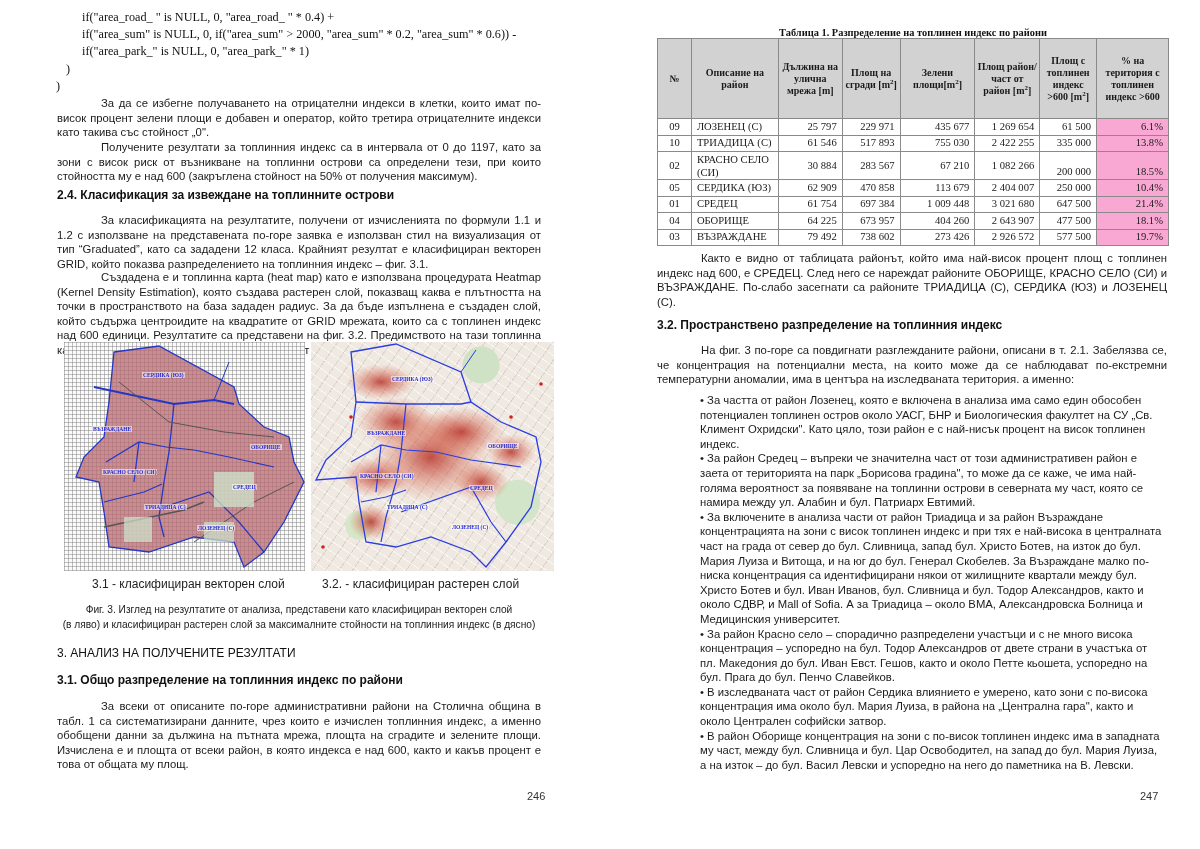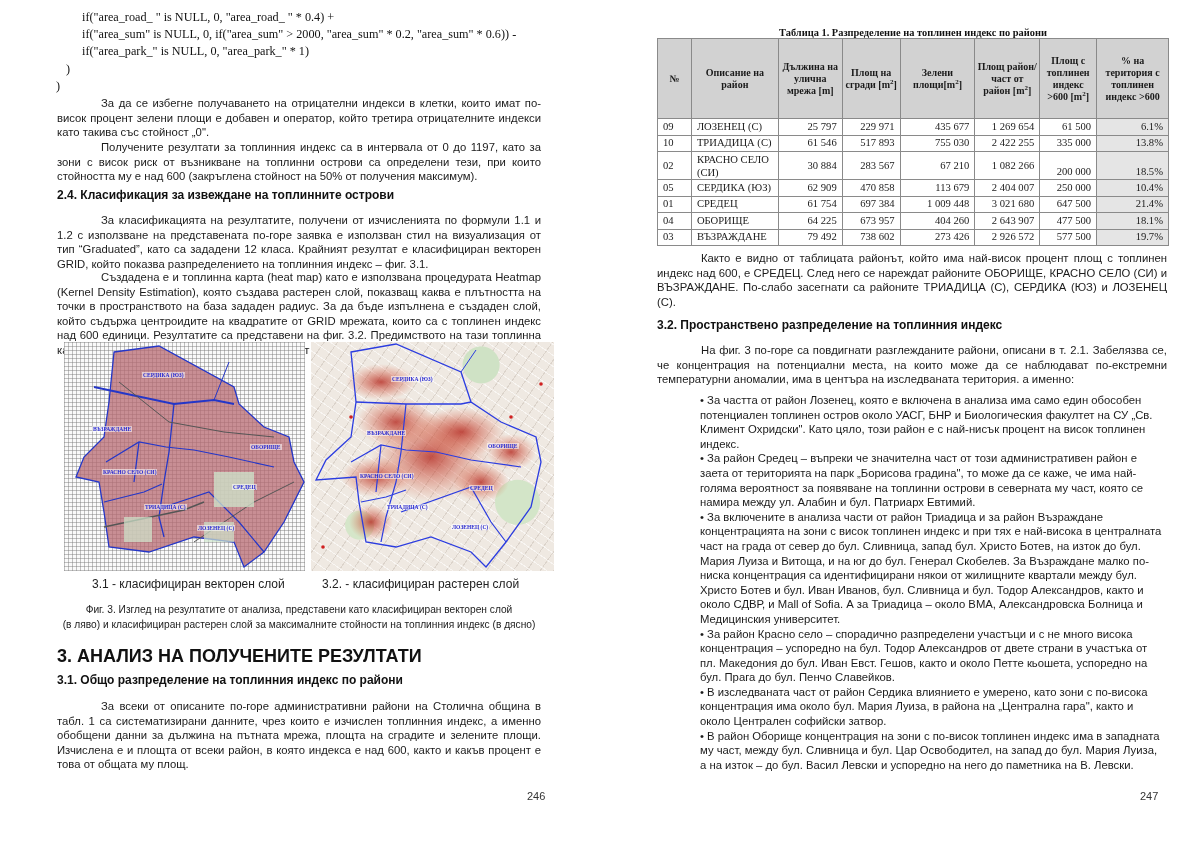--- a/index.html
+++ b/index.html
@@ -5,21 +5,21 @@
   * { box-sizing: border-box; margin: 0; padding: 0; }
   html, body { width: 1200px; height: 849px; background: #ffffff; overflow: hidden; }
   body { position: relative; font-family: "Liberation Sans", sans-serif; color: #1a1a1a; }
   .page { position: absolute; top: 0; height: 849px; background: #fff; }
   .page-left { left: 0; width: 600px; }
   .page-right { left: 600px; width: 600px; }
   .abs { position: absolute; }
   .code { font-family: "Liberation Serif", serif; font-size: 12.2px; line-height: 14.5px; color: #111; white-space: pre; }
   .p { font-size: 11.3px; line-height: 14.6px; text-align: justify; color: #1b1b1b; }
   .h2 { font-weight: bold; font-size: 12px; color: #111; }
-  .h1 { font-weight: bold; font-size: 18px; color: #111; }
+  .h1 { font-weight: normal; font-size: 12px; color: #111; }
   .caption-sub { font-size: 12px; color: #222; }
   .caption { font-size: 10.2px; color: #222; text-align: center; line-height: 15px; }
   .page-num { font-size: 11px; color: #333; }
 
   
   .map { position: absolute; overflow: hidden; }
   .map-vector {
     left: 64px; top: 342px; width: 241px; height: 229px;
     background-color: #fafafa;
     background-image:
@@ -38,22 +38,22 @@
   }
   .map svg { position: absolute; left: 0; top: 0; }
   .map-label { position: absolute; font-family: "Liberation Serif", serif; font-size: 5.5px; font-weight: bold; color: #2a2ad0; background: rgba(255,255,255,0.55); padding: 0 1px; white-space: nowrap; }
 
   
   .tbl-title { font-family: "Liberation Serif", serif; font-weight: bold; font-size: 10.4px; color: #111; text-align: center; }
   table.data { position: absolute; left: 657px; top: 38px; width: 512px; border-collapse: collapse; font-family: "Liberation Serif", serif; }
   table.data th { background: #d2d2d2; font-weight: bold; font-size: 10px; line-height: 12px; color: #1a1a1a; border: 1px solid #8a8a8a; text-align: center; vertical-align: middle; padding: 2px 2px; height: 80px; }
   table.data td { font-size: 10.6px; color: #1a1a1a; border: 1px solid #8a8a8a; padding: 0 5px; height: 16.5px; line-height: 14px; white-space: nowrap; }
   table.data td.num { text-align: right; }
-  table.data td.id { text-align: left; }
-  table.data td.pct { background: #e5e5e5; text-align: right; }
+  table.data td.id { text-align: center; }
+  table.data td.pct { background: #f9a8d4; text-align: right; }
   table.data tr.tall td { height: 28px; }
   table.data tr.tall td.bottom { vertical-align: bottom; }
   table.data td.wrap { white-space: normal; line-height: 13px; }
   sup { font-size: 7px; vertical-align: super; line-height: 0; }
 
   .bullets { font-size: 11.3px; line-height: 14.6px; color: #1b1b1b; }
   .bullets div { margin: 0; }
 </style>
 </head>
 <body>

